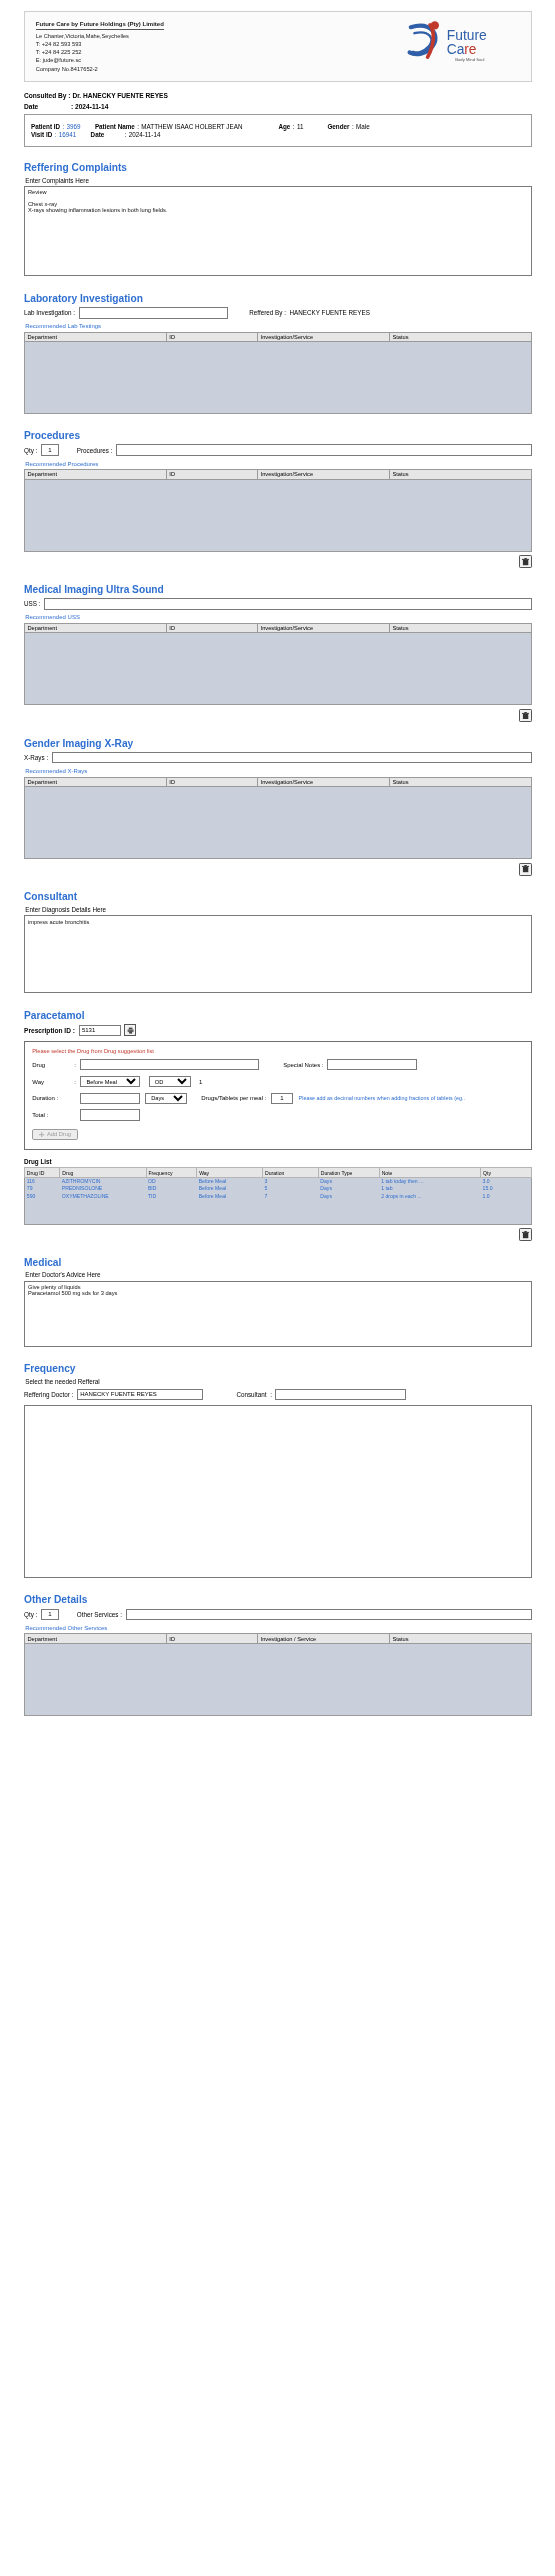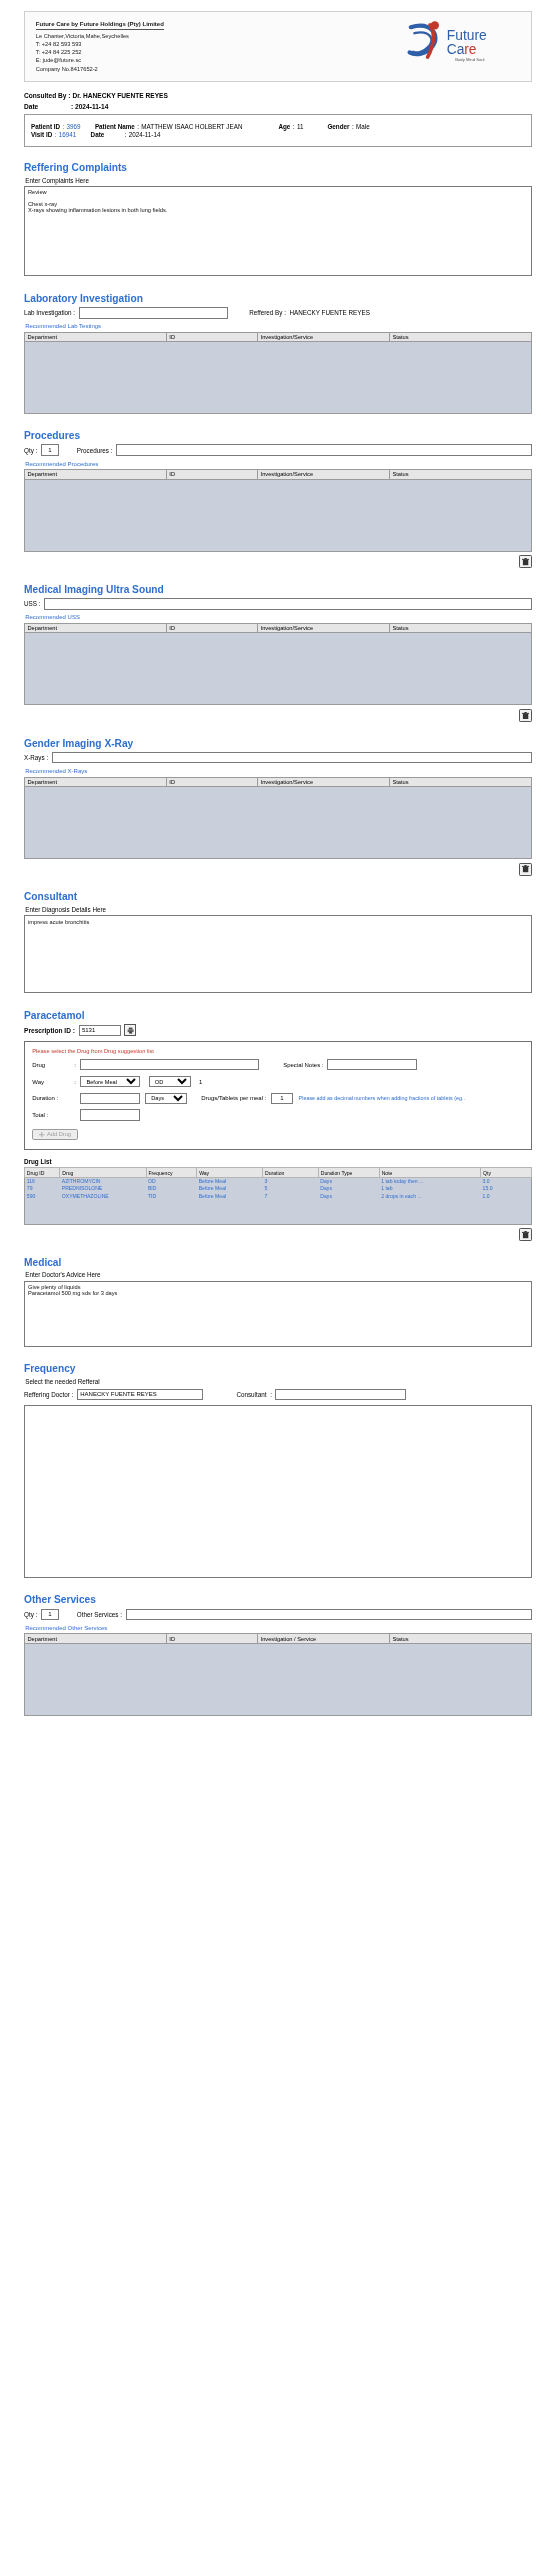--- a/index.html
+++ b/index.html
@@ -422,21 +422,21 @@
   <div class="row-flex" style="margin-top:3.6px">
     <span class="lbl">Reffering Doctor :</span>
     <input class="txt" style="width: 126px;" value="HANECKY FUENTE REYES">
     <span class="lbl" style="margin-left:30px">Consultant</span>
     <span class="lbl">:</span>
     <input class="txt" style="width: 131px;" value="">
   </div>
   <textarea class="box referral-area" style="margin-top: 4.8px;"></textarea>
 
   
-  <h2 class="section">Other Services</h2>
+  <h2 class="section">Other Details</h2>
   <div class="row-flex">
     <span class="lbl">Qty :</span>
     <input class="txt qty-input" value="1" style="">
     <span class="lbl" style="margin-left:14.3px">Other Services :</span>
     <input class="txt grow" value="" style="">
   </div>
   <div class="rec-link">Recommended Other Services</div>
   <div class="grid-wrap">
     <table class="grid">
       <tbody>

